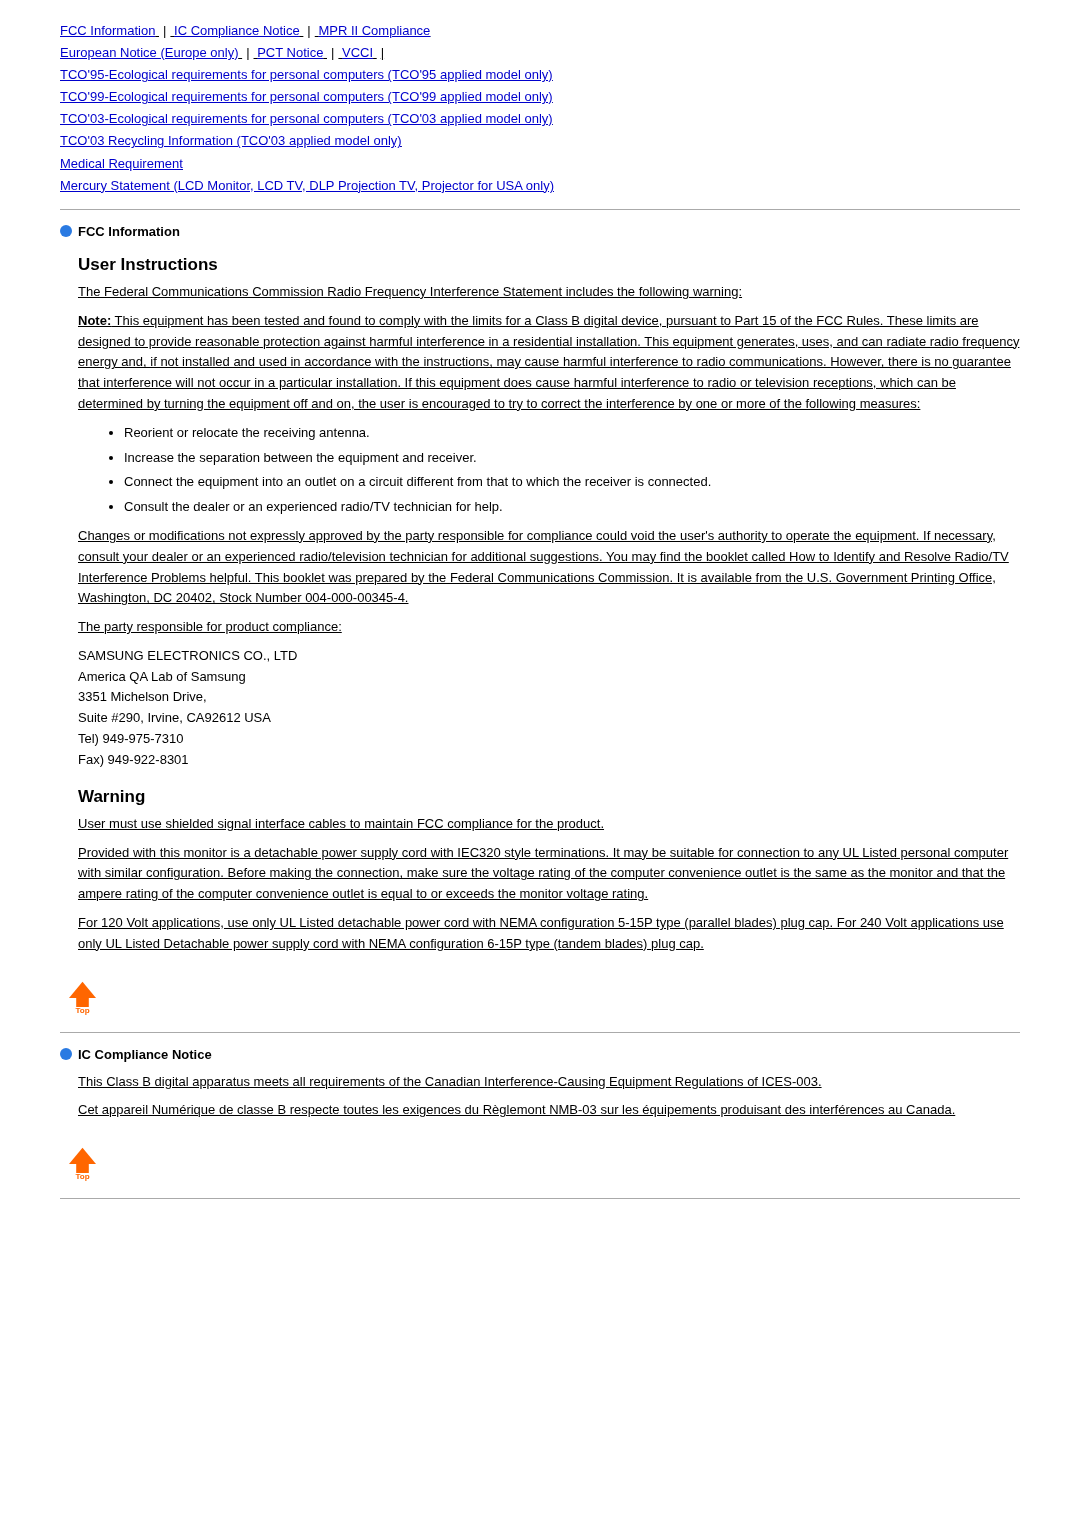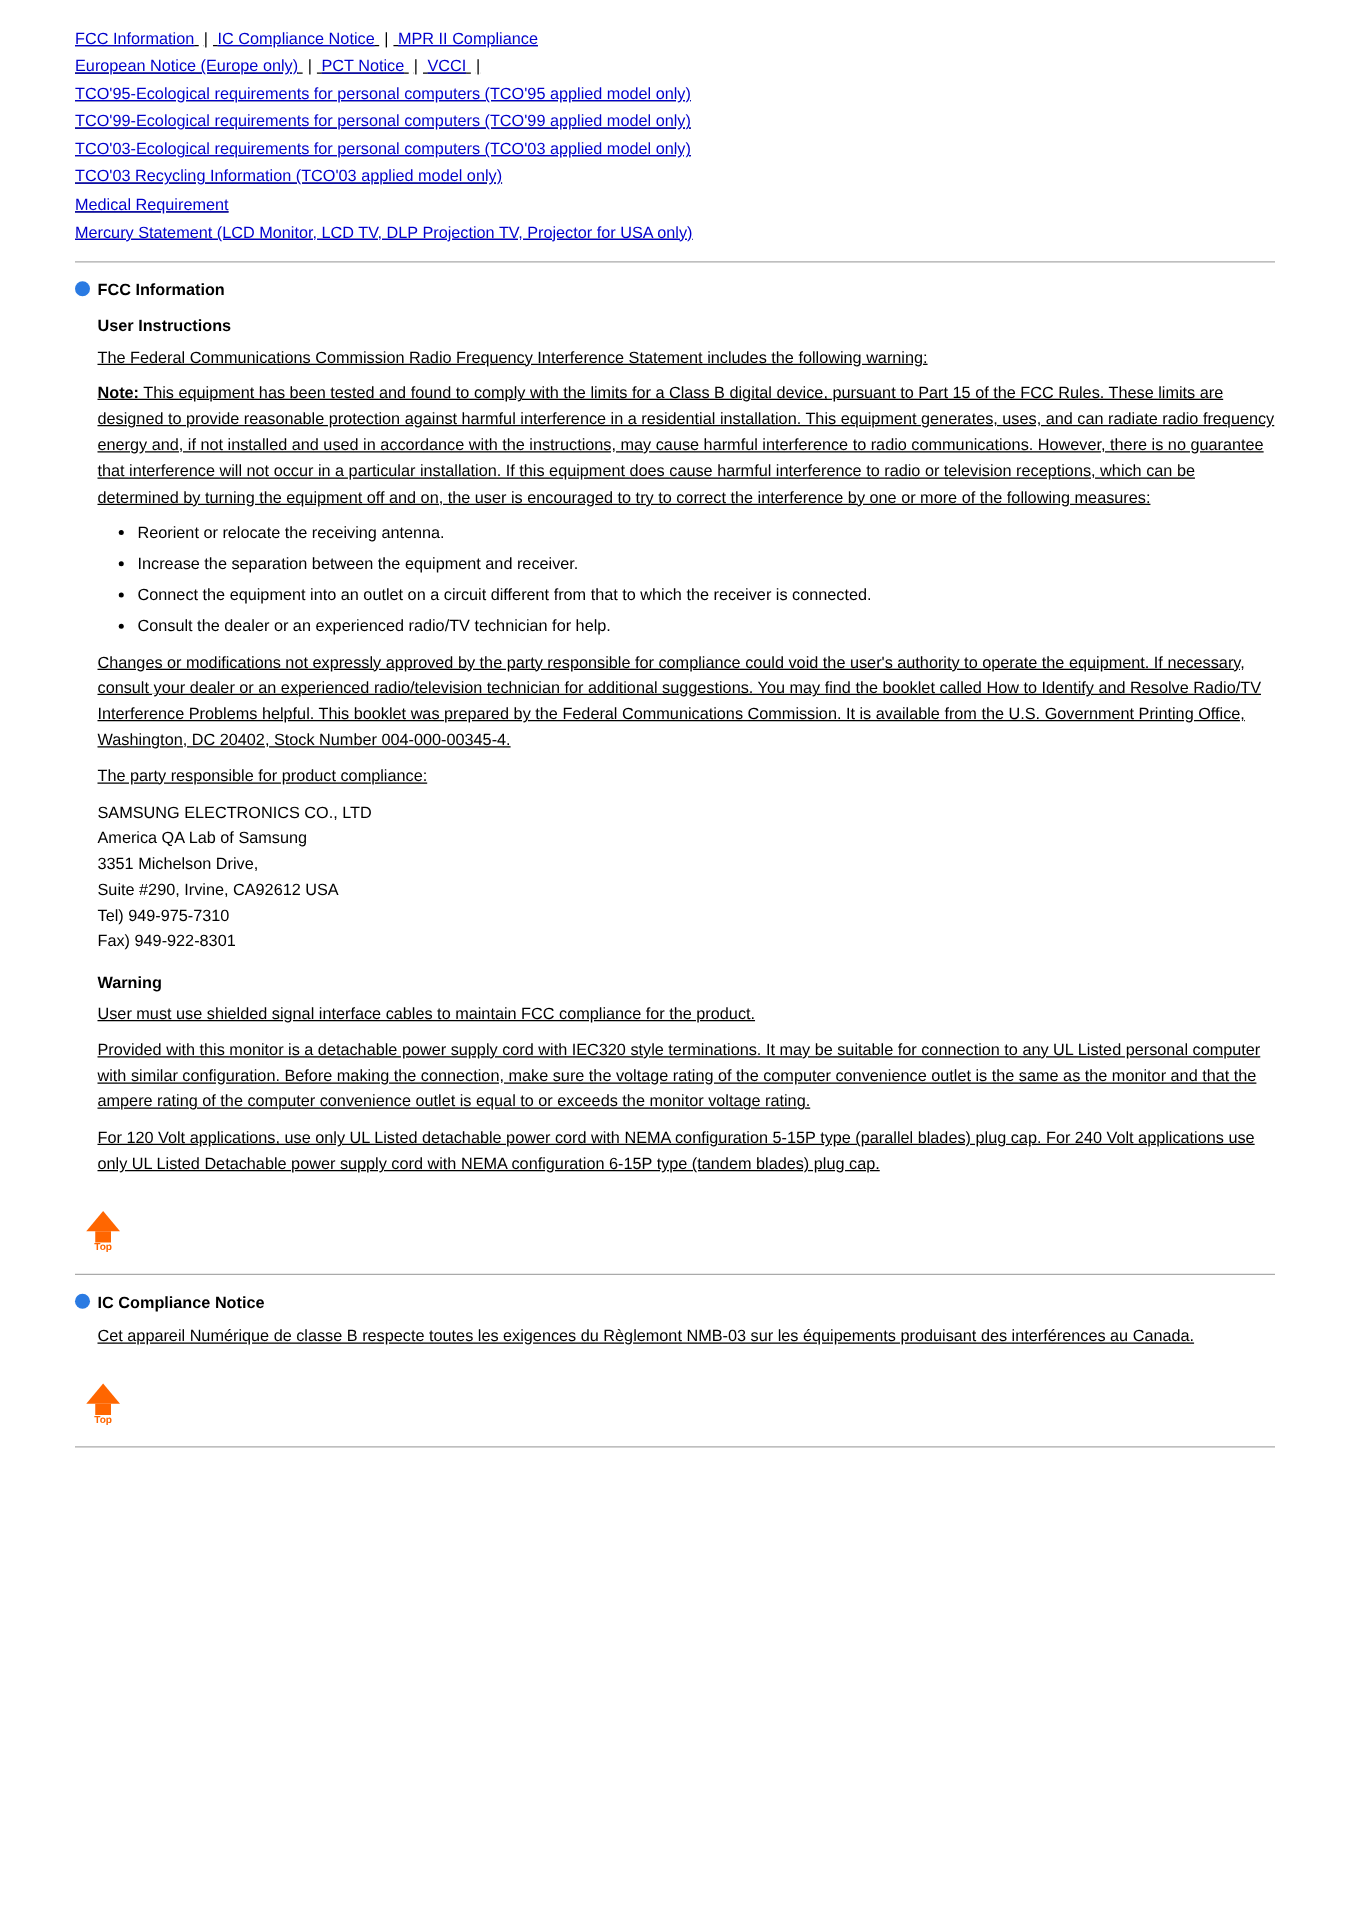--- a/index.html
+++ b/index.html
@@ -48,33 +48,33 @@
       flex-shrink: 0;
       display: inline-block;
     }
     .section-title {
       font-weight: bold;
       font-size: 13px;
     }
     .subsection-title {
       font-weight: bold;
       margin: 12px 0 4px 0;
-      font-size: 13px;
+      font-size: 17px;
     }
     .content-block {
       margin-left: 18px;
       line-height: 1.6;
     }
     .content-block p {
       margin-bottom: 8px;
       text-decoration: underline;
     }
     .bullet-list {
       list-style: disc;
-      margin-left: 32px;
+      margin-left: 46px;
       margin-bottom: 8px;
     }
     .bullet-list li {
       margin-bottom: 4px;
       line-height: 1.6;
     }
     .top-icon {
       display: flex;
       margin: 16px 0;
     }
@@ -172,20 +172,21 @@
 
 <hr>
 
 <div class="section">
   <div class="section-header">
     <span class="section-icon"></span>
     <span class="section-title">IC Compliance Notice</span>
   </div>
 
   <div class="content-block">
+    <p>This Class B digital apparatus meets all requirements of the Canadian Interference-Causing Equipment Regulations of ICES-003.</p>
     <p>Cet appareil Numérique de classe B respecte toutes les exigences du Règlemont NMB-03 sur les équipements produisant des interférences au Canada.</p>
   </div>
 
   <div class="top-icon">
     <span class="top-btn">
       <svg class="top-icon-svg" viewBox="0 0 50 50" xmlns="http://www.w3.org/2000/svg">
         <rect x="18" y="30" width="14" height="10" fill="#ff6600"></rect>
         <polygon points="25,12 10,30 40,30" fill="#ff6600"></polygon>
         <text x="25" y="47" text-anchor="middle" font-size="9" fill="#ff6600" font-weight="bold" font-family="Arial">Top</text>
       </svg>

